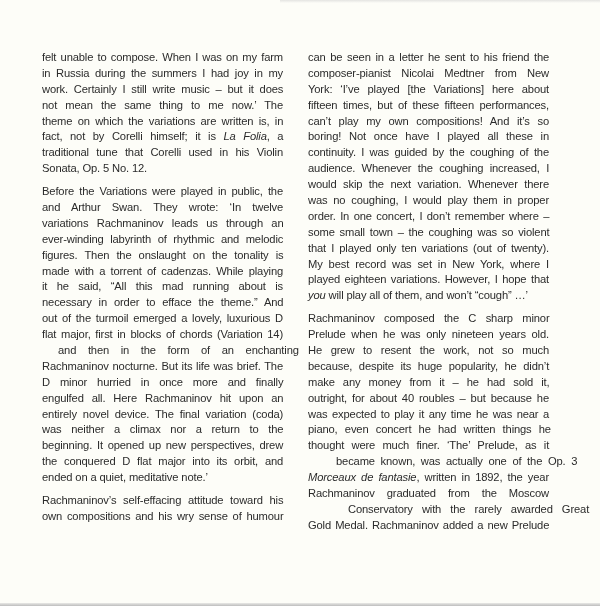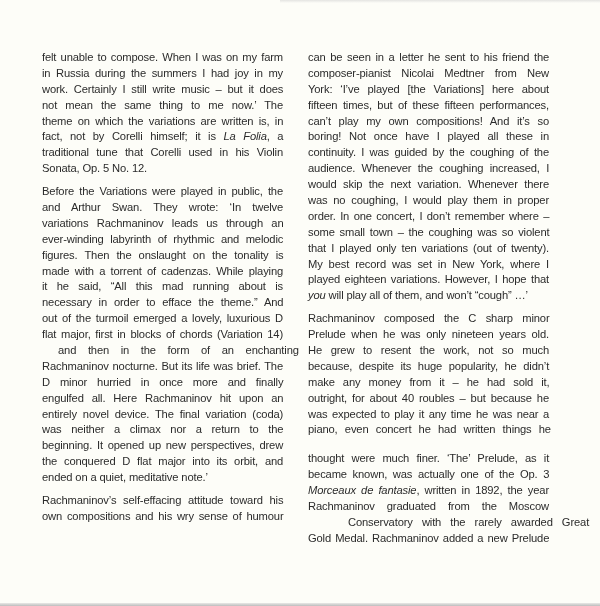--- a/index.html
+++ b/index.html
@@ -123,22 +123,22 @@
       </div>
       <div class="para">
         <span class="line" style="display: block; width: auto; word-spacing: 6.4px;"><span>Rachmaninov composed the C sharp minor</span></span>
         <span class="line" style="display: block; width: auto; word-spacing: 2.71429px;"><span>Prelude when he was only nineteen years old.</span></span>
         <span class="line" style="display: block; width: auto; word-spacing: 5.75px;"><span>He grew to resent the work, not so much</span></span>
         <span class="line" style="display: block; width: auto; word-spacing: 3.66667px;"><span>because, despite its huge popularity, he didn’t</span></span>
         <span class="line" style="display: block; width: auto; word-spacing: 5.11111px;"><span>make any money from it – he had sold it,</span></span>
         <span class="line" style="display: block; width: auto; word-spacing: 2px;"><span>outright, for about 40 roubles – but because he</span></span>
         <span class="line" style="display: block; width: auto; word-spacing: 1.6px;"><span>was expected to play it any time he was near a</span></span>
         <span class="line" style="display: block; width: auto; word-spacing: 4.28571px;"><span>piano, even concert he had written things he</span></span>
-        <span class="line" style="display: block; width: auto; word-spacing: 4.28571px; margin-top: 13px;"><span>thought were much finer. ‘The’ Prelude, as it</span></span>
-        <span class="line" style="display: block; width: auto; word-spacing: 2.75px;"><span>became known, was actually one of the Op. 3</span></span>
+        <span class="line" style="display: block; width: auto; word-spacing: 4.28571px;"><span>thought were much finer. ‘The’ Prelude, as it</span></span>
+        <span class="line" style="display: block; width: auto; word-spacing: 2.75px; margin-left: 28px;"><span>became known, was actually one of the Op. 3</span></span>
         <span class="line" style="display: block; width: auto; word-spacing: 2.14286px;"><em>Morceaux de fantasie</em><span>, written in 1892, the year</span></span>
         <span class="line" style="display: block; width: auto; word-spacing: 9px;"><span>Rachmaninov graduated from the Moscow</span></span>
         <span class="line" style="display: block; width: auto; word-spacing: 6.2px; margin-left: 40px;"><span>Conservatory with the rarely awarded Great</span></span>
         <span class="line" style="display: block; width: auto; word-spacing: 1.16667px;"><span>Gold Medal. Rachmaninov added a new Prelude</span></span>
       </div>
     </div>
   <div class="edge-bottom"></div>
 </div>
 
 </body></html>

